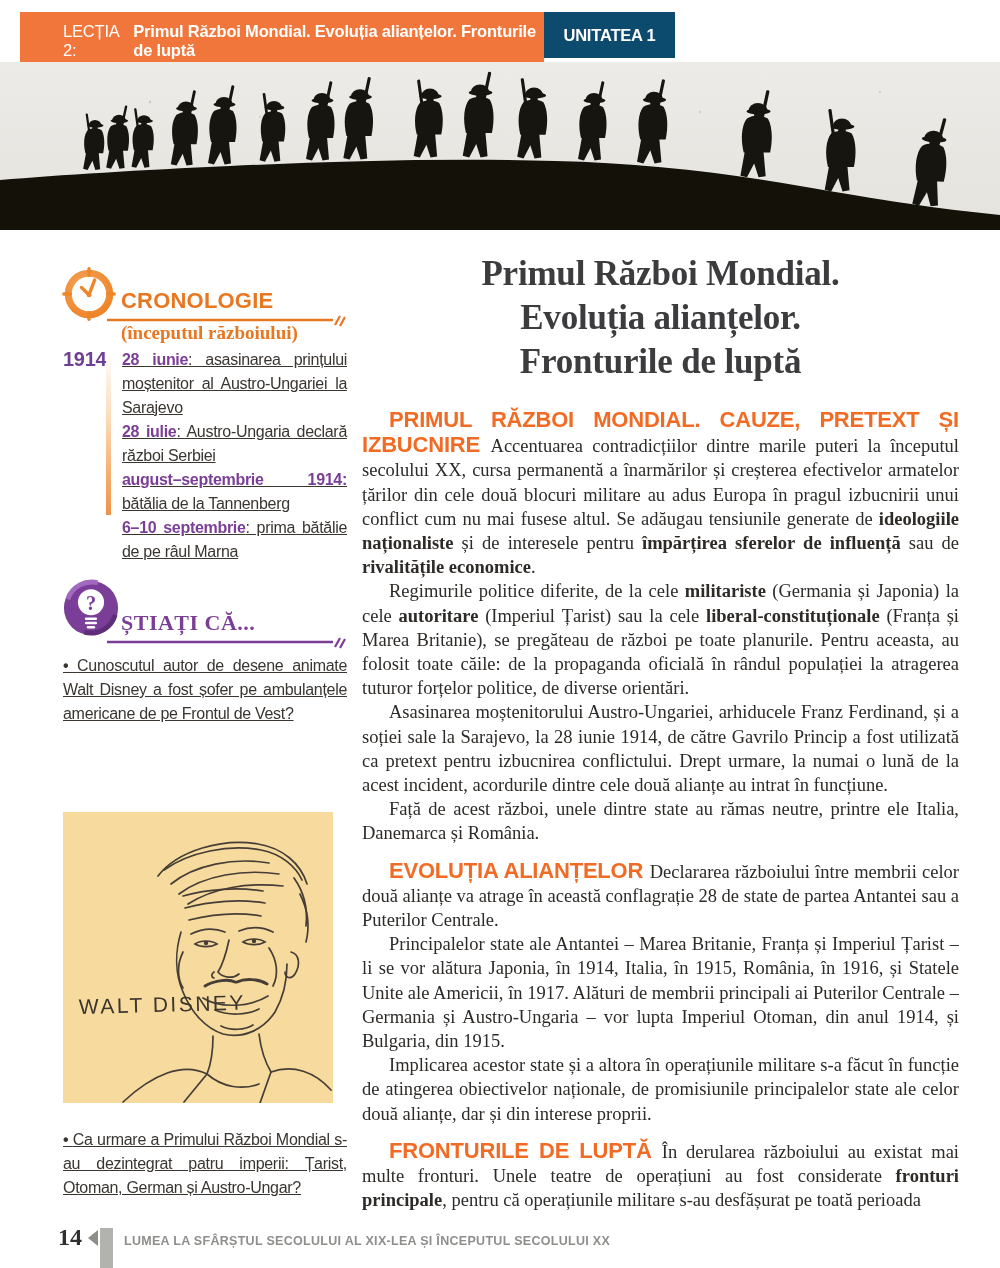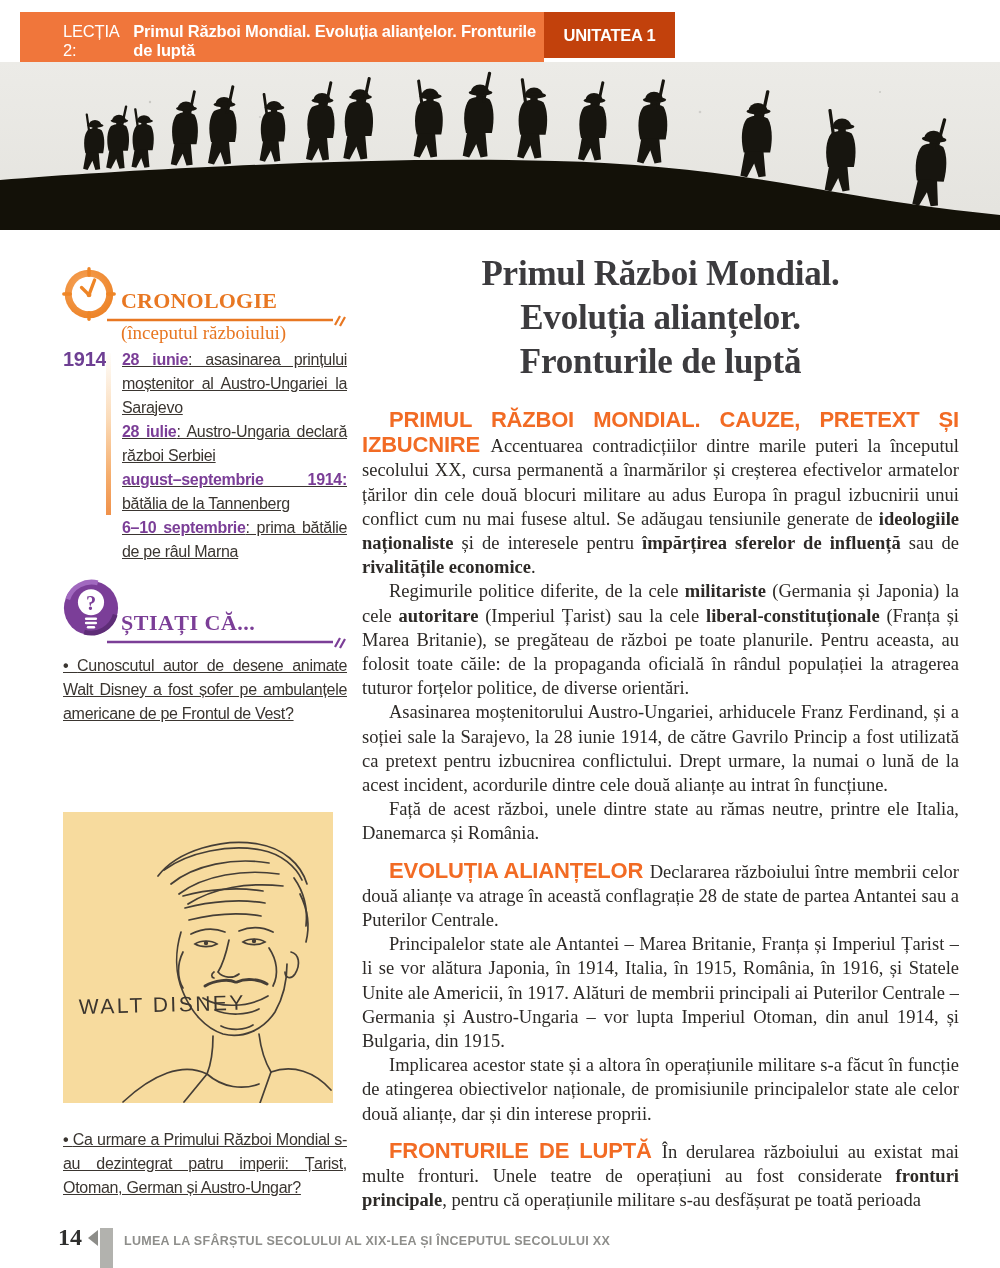--- a/index.html
+++ b/index.html
@@ -11,43 +11,43 @@
 
   
   .lesson-bar {
     position:absolute; left:20px; top:12px; width:524px; height:58px;
     background:#f0763b; display:flex; align-items:center; padding-left:43px;
   }
   .lesson-bar .lesson-prefix { color:#fff; font-size:16.5px; font-weight:400; letter-spacing:-0.2px; }
   .lesson-bar .lesson-title  { color:#fff; font-size:16.5px; font-weight:700; letter-spacing:-0.2px; margin-left:6px; }
   .unit-badge {
     position:absolute; left:544px; top:12px; width:131px; height:46px;
-    background:#c2410c; color:#fff; font-size:16.5px; font-weight:700;
+    background:#0c4a6e; color:#fff; font-size:16.5px; font-weight:700;
     display:flex; align-items:center; justify-content:center; letter-spacing:-0.2px;
   }
 
   
   .hero { position:absolute; left:0; top:62px; width:1000px; height:168px; }
   .hero svg { display:block; }
 
   
   .sidebar { position:absolute; left:63px; top:266px; width:284px; height:960px; }
 
   .chrono-section { position:absolute; left:0; top:0; width:284px; }
   .chrono-icon { position:absolute; left:-2px; top:0; width:56px; height:56px; }
   .chrono-title {
     position:absolute; left:58px; top:22px;
-    font-family:Liberation Serif, serif; font-weight:700; font-size:22px;
+    font-family:Liberation Sans, sans-serif; font-weight:700; font-size:22px;
     color:#e87722; letter-spacing:0.2px;
   }
   .rule-svg { position:absolute; }
   .chrono-rule { left:44px; top:48px; }
   .chrono-sub {
     position:absolute; left:58px; top:56px;
-    font-family:"Liberation Serif", serif; font-weight:400; font-size:19px; color:#e87722;
+    font-family:"Liberation Serif", serif; font-weight:700; font-size:19px; color:#e87722;
   }
   .chrono-body { position:absolute; left:0; top:82px; width:284px; display:flex; }
   .year-col { width:48px; margin-right:11px; display:flex; flex-direction:row; }
   .year-label { color:#6e3f93; font-weight:700; font-size:20px; letter-spacing:-0.3px; }
   .year-bar { width:46px; height:162px; margin-top:5px;
     background:linear-gradient(180deg,#fefdfb 0%,#fbdcba 40%,#f5ae6e 75%,#f0914a 100%); }
   .chrono-entries { flex:1; }
   .centry, .fact {
     margin:0; font-size:16px; line-height:24px; color:#3a3530;
     text-align:justify; letter-spacing:-0.3px;text-decoration:underline;

